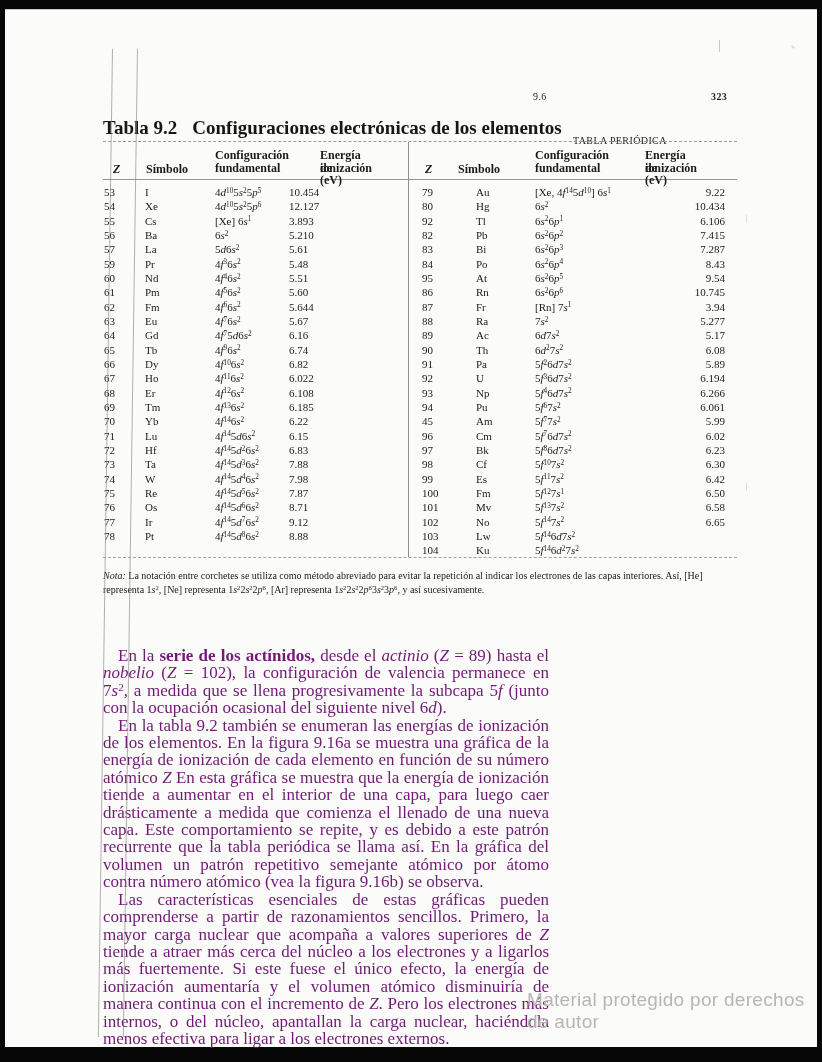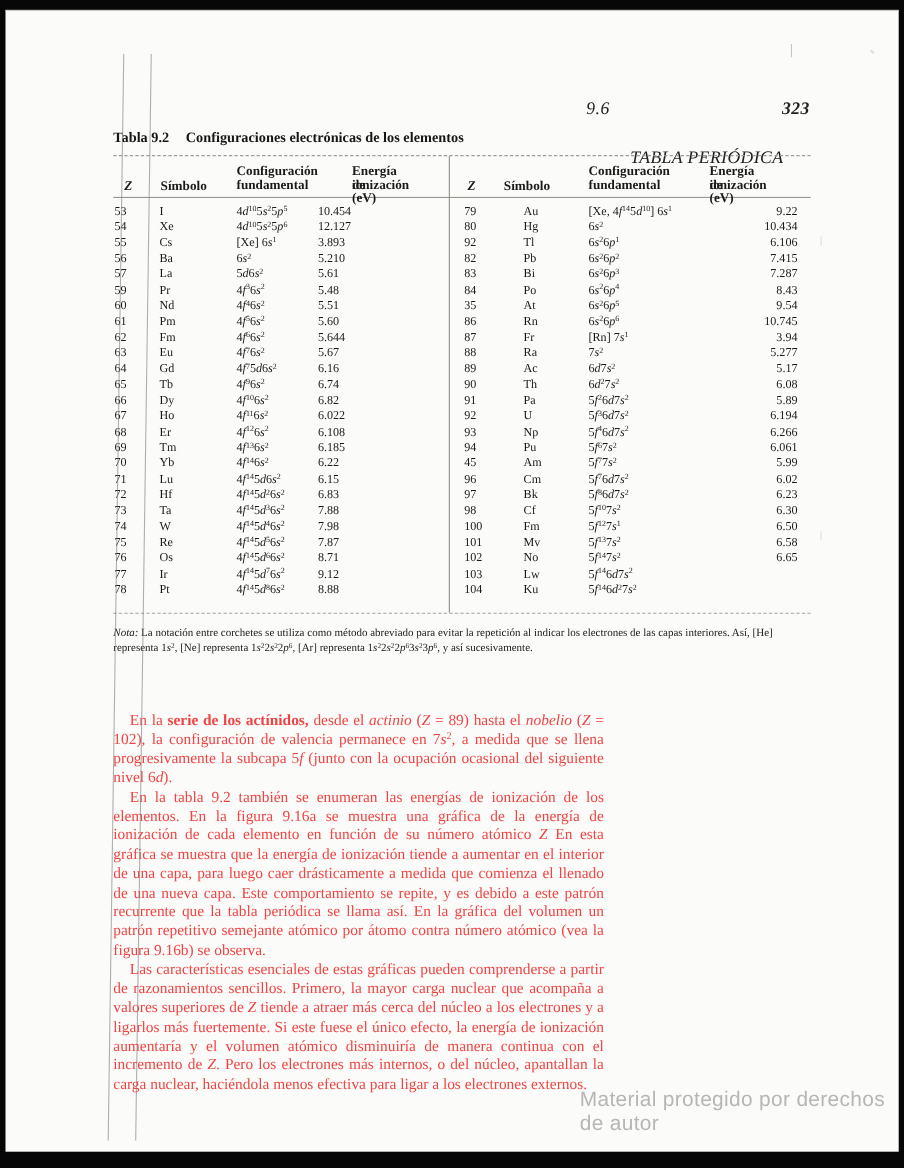--- a/index.html
+++ b/index.html
@@ -7,26 +7,26 @@
     width:822px;height:1062px;position:relative;overflow:hidden;
     background:#070707;
     font-family:"Liberation Serif","DejaVu Serif",serif;
   }
   .page{
     position:absolute;left:5px;top:9px;width:812px;height:1038px;
     background:#fbfbf9;border-top:1px solid #c9c9c7;box-sizing:border-box;
     color:#1b1a18;
   }
   
-  .runhead span{position:absolute;top:81px;font-size:16px;letter-spacing:.4px;color:#23221f;font-style:italic;}
+  .runhead span{position:absolute;top:81px;font-size:10px;letter-spacing:.4px;color:#23221f;}
   .rh-sec{left:528px;}
   .rh-title{left:568px;margin-top:44px;}
   .rh-page{left:706px;font-weight:bold;font-size:12.5px;letter-spacing:.8px;}
   
-  .caption{position:absolute;left:98px;top:107px;font-size:13px;font-weight:bold;display:flex;gap:15px;color:#171614;}
+  .caption{position:absolute;left:98px;top:107px;font-size:19px;font-weight:bold;display:flex;gap:15px;color:#171614;}
   
   .etable{
     position:absolute;left:98px;top:131px;width:634px;height:417px;
     border-top:1px dashed #9d9d99;border-bottom:1px dashed #a3a39f;box-sizing:border-box;
     font-size:11px;color:#1b1a18;
   }
   .thead{position:absolute;left:0;top:0;width:100%;height:37px;border-bottom:1px solid #96968f;box-sizing:content-box;font-weight:bold;}
   .thead span{position:absolute;line-height:12.5px;font-size:12px;}
   .ital{font-style:italic;}
   .hz-l{left:10px;top:21px;}   .hsym-l{left:43px;top:21px;}
@@ -40,21 +40,21 @@
   .trow{position:relative;height:14.33px;line-height:14.33px;}
   .trow span{position:absolute;white-space:nowrap;}
   .rows-left  .tz{left:1px;}   .rows-left  .tsym{left:42px;}
   .rows-left  .tcfg{left:112px;} .rows-left .ten{left:186px;width:79px;text-align:left;}
   .rows-right .tz{left:14px;}  .rows-right .tsym{left:68px;}
   .rows-right .tcfg{left:127px;} .rows-right .ten{left:230px;width:87px;text-align:right;}
   sup{font-size:.66em;line-height:0;position:relative;top:-.45em;vertical-align:baseline;}
   
   .tnote{position:absolute;left:98px;top:559px;width:642px;font-size:10px;line-height:14px;color:#21201d;}
   
-  .bodytext{position:absolute;left:98px;top:637px;width:446px;font-size:14px;line-height:17.4px;text-align:justify;color:#ef4444;}
+  .bodytext{position:absolute;left:98px;top:637px;width:446px;font-size:17px;line-height:17.4px;text-align:justify;color:#701a75;}
   .bodytext p{margin:0;text-indent:15px;}
   
   .footer{position:absolute;left:522px;top:979px;font-family:"Liberation Sans","DejaVu Sans",sans-serif;font-size:19px;color:#b6b6b4;letter-spacing:.3px;}
   
   .crease{position:absolute;top:39px;width:1px;height:988px;background:#7d7d78;opacity:.6;transform:rotate(0.82deg);transform-origin:top left;}
   .crease-1{left:107px;}
   .crease-2{left:132px;}
   .artifact{position:absolute;background:#9a9a96;}
   .art-1{left:714px;top:30px;width:1px;height:12px;opacity:.55;}
   .art-2{left:786px;top:36px;width:4px;height:2px;opacity:.3;transform:rotate(40deg);}
@@ -272,21 +272,21 @@
           <span class="tcfg">6<i>s</i><sup>2</sup>6<i>p</i><sup>3</sup></span>
           <span class="ten">7.287</span>
         </div>
         <div class="trow">
           <span class="tz">84</span>
           <span class="tsym">Po</span>
           <span class="tcfg">6<i>s</i><sup>2</sup>6<i>p</i><sup>4</sup></span>
           <span class="ten">8.43</span>
         </div>
         <div class="trow">
-          <span class="tz">35</span>
+          <span class="tz">95</span>
           <span class="tsym">At</span>
           <span class="tcfg">6<i>s</i><sup>2</sup>6<i>p</i><sup>5</sup></span>
           <span class="ten">9.54</span>
         </div>
         <div class="trow">
           <span class="tz">86</span>
           <span class="tsym">Rn</span>
           <span class="tcfg">6<i>s</i><sup>2</sup>6<i>p</i><sup>6</sup></span>
           <span class="ten">10.745</span>
         </div>
@@ -354,20 +354,26 @@
           <span class="tz">97</span>
           <span class="tsym">Bk</span>
           <span class="tcfg">5<i>f</i><sup>8</sup>6<i>d</i>7<i>s</i><sup>2</sup></span>
           <span class="ten">6.23</span>
         </div>
         <div class="trow">
           <span class="tz">98</span>
           <span class="tsym">Cf</span>
           <span class="tcfg">5<i>f</i><sup>10</sup>7<i>s</i><sup>2</sup></span>
           <span class="ten">6.30</span>
+        </div>
+        <div class="trow">
+          <span class="tz">99</span>
+          <span class="tsym">Es</span>
+          <span class="tcfg">5<i>f</i><sup>11</sup>7<i>s</i><sup>2</sup></span>
+          <span class="ten">6.42</span>
         </div>
         <div class="trow">
           <span class="tz">100</span>
           <span class="tsym">Fm</span>
           <span class="tcfg">5<i>f</i><sup>12</sup>7<i>s</i><sup>1</sup></span>
           <span class="ten">6.50</span>
         </div>
         <div class="trow">
           <span class="tz">101</span>
           <span class="tsym">Mv</span>

